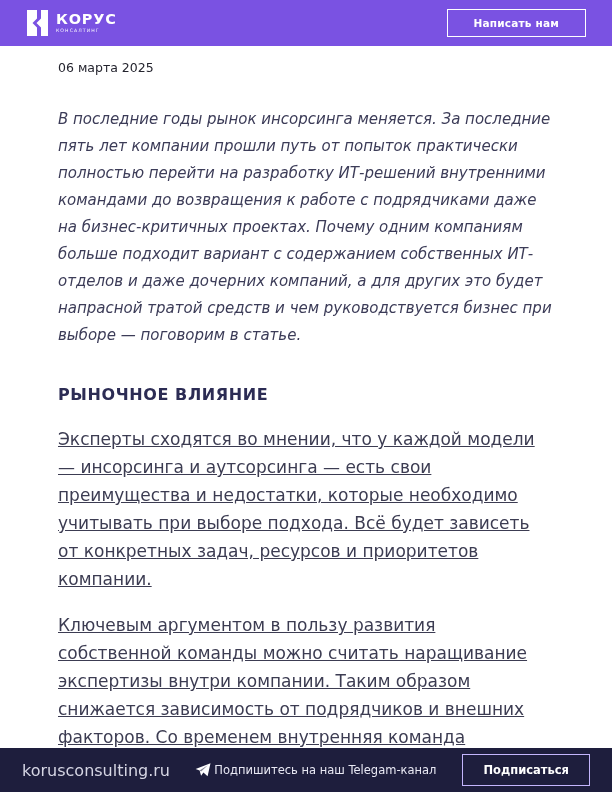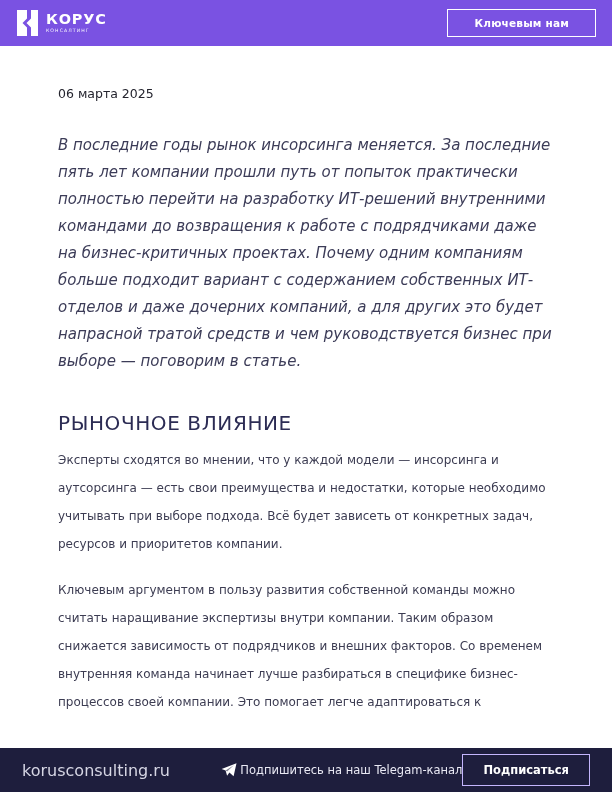--- a/index.html
+++ b/index.html
@@ -19,21 +19,21 @@
     background: #ffffff;
   }
 
   
   .site-header {
     height: 46px;
     background: #7a52e2;
     display: flex;
     align-items: center;
     justify-content: space-between;
-    padding: 0 16px;
+    padding: 0 26px;
     flex: 0 0 auto;
   }
   .logo {
     display: flex;
     align-items: center;
     gap: 7px;
   }
   .logo-icon { width: 23px; height: 26px; display: block; }
   .logo-text-wrap { display: flex; flex-direction: column; line-height: 1; }
   .logo-brand {
@@ -57,21 +57,21 @@
     font-size: 10.5px;
     font-weight: bold;
     padding: 7px 26px;
     cursor: pointer;
     letter-spacing: 0.2px;
   }
 
   
   .article {
     flex: 1 1 auto;
-    padding: 40px 58px 0 58px;
+    padding: 14px 58px 0 58px;
     overflow: hidden;
   }
   .article-date {
     font-size: 12.5px;
     color: #24242e;
     margin-bottom: 31px;
   }
   .article-title {
     font-size: 22.5px;
     font-weight: bold;
@@ -80,31 +80,32 @@
     margin-bottom: 47px;
   }
   .article-intro {
     font-style: italic;
     font-size: 15px;
     line-height: 27px;
     color: #3c3c58;
     margin-bottom: 36px;
   }
   .section-heading {
-    font-size: 20px;
-    font-weight: normal;
+    font-size: 16px;
+    font-weight: bold;
     color: #2c2c54;
     letter-spacing: 0.6px;
-    margin-bottom: 11px;
+    margin-bottom: 21px;
   }
   .article-paragraph {
-    font-size: 12px;
+    font-size: 17px;
     line-height: 28px;
     color: #3c3c52;
     margin-bottom: 18px;
+    text-decoration: underline;
   }
 
   
   .site-footer {
     height: 44px;
     background: #1e1e3d;
     display: flex;
     align-items: center;
     justify-content: space-between;
     padding: 0 22px;
@@ -113,20 +114,21 @@
   .footer-site {
     color: #d6d6e4;
     font-size: 16px;
     text-decoration: none;
   }
   .footer-telegram {
     display: flex;
     align-items: center;
     gap: 3px;
     margin-left: auto;
+    margin-right: 26px;
   }
   .tg-icon { width: 16px; height: 14px; display: block; }
   .footer-telegram-text {
     color: #e9e9f4;
     font-size: 11.5px;
   }
   .btn-outline-footer {
     background: transparent;
     border: 1px solid #c4b5fd;
     color: #ffffff;
@@ -148,21 +150,21 @@
         <svg class="logo-icon" viewBox="0 0 23 26" xmlns="http://www.w3.org/2000/svg">
           <path d="M1 0 H11 V8.5 L6.5 13 L11 17.5 V26 H1 Z" fill="#ffffff"></path>
           <path d="M15 0 H22 V26 H15 V17.5 L10.5 13 L15 8.5 Z" fill="#ffffff"></path>
         </svg>
       </span>
       <span class="logo-text-wrap">
         <span class="logo-brand">КОРУС</span>
         <span class="logo-sub">КОНСАЛТИНГ</span>
       </span>
     </div>
-    <button class="btn-outline">Ключевым нам</button>
+    <button class="btn-outline">Написать нам</button>
   </header>
 
   <main class="article">
     <div class="article-date">06 марта 2025</div>
     <p class="article-intro">В последние годы рынок инсорсинга меняется. За последние пять лет компании прошли путь от попыток практически полностью перейти на разработку ИТ-решений внутренними командами до возвращения к работе с подрядчиками даже на бизнес-критичных проектах. Почему одним компаниям больше подходит вариант с содержанием собственных ИТ-отделов и даже дочерних компаний, а для других это будет напрасной тратой средств и чем руководствуется бизнес при выборе — поговорим в статье.</p>
     <h2 class="section-heading">РЫНОЧНОЕ ВЛИЯНИЕ</h2>
     <p class="article-paragraph">Эксперты сходятся во мнении, что у каждой модели — инсорсинга и аутсорсинга — есть свои преимущества и недостатки, которые необходимо учитывать при выборе подхода. Всё будет зависеть от конкретных задач, ресурсов и приоритетов компании.</p>
     <p class="article-paragraph">Ключевым аргументом в пользу развития собственной команды можно считать наращивание экспертизы внутри компании. Таким образом снижается зависимость от подрядчиков и внешних факторов. Со временем внутренняя команда начинает лучше разбираться в специфике бизнес-процессов своей компании. Это помогает легче адаптироваться к</p>
   </main>
 

